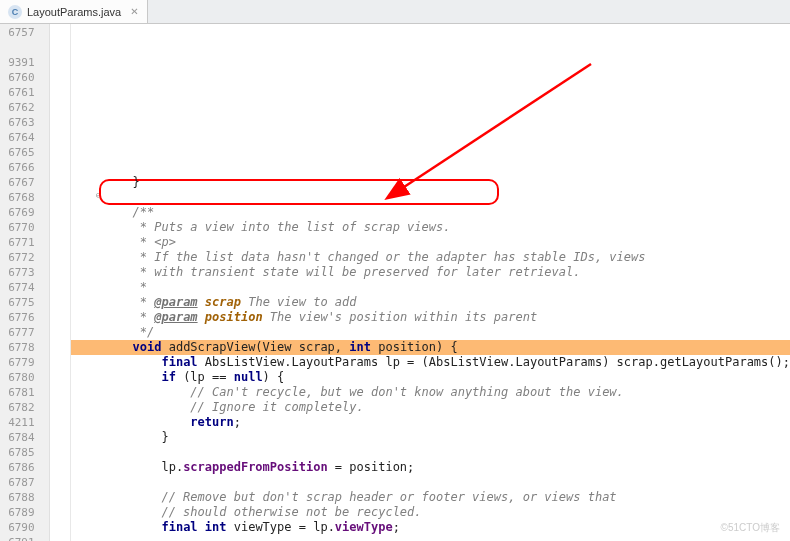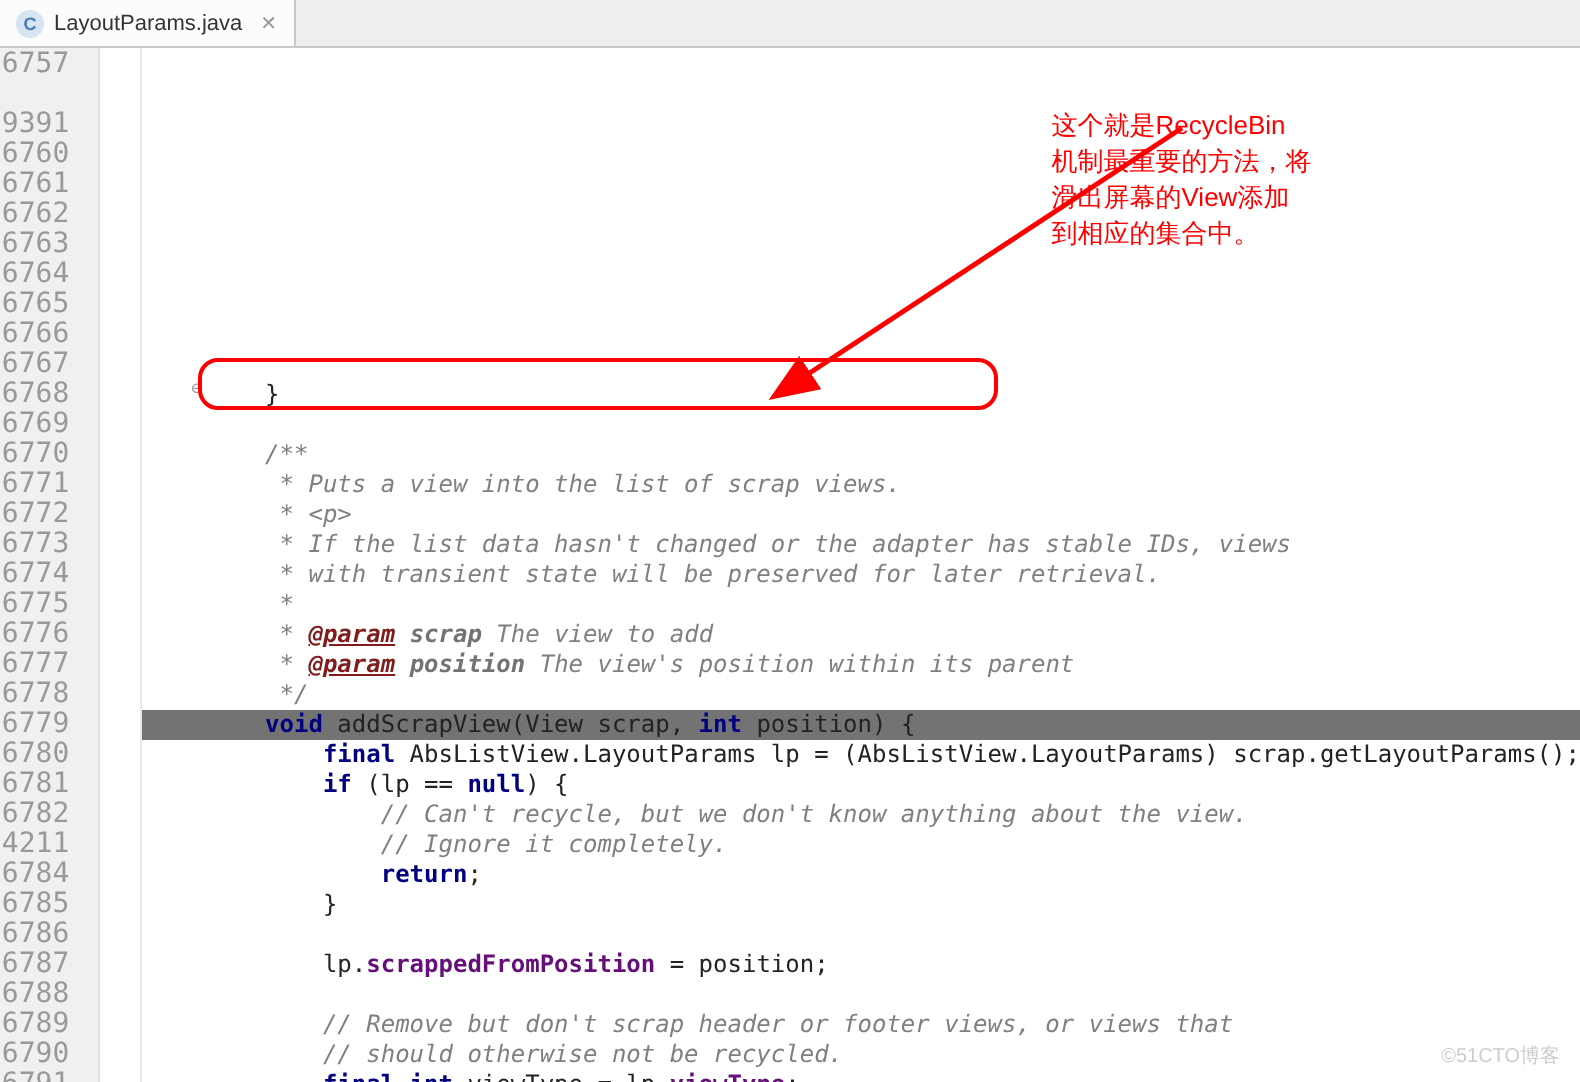--- a/index.html
+++ b/index.html
@@ -45,21 +45,21 @@
     height: calc(100% - 24px);
     position: relative;
   }
   .gutter {
     width: 58px;
     background: #f0f0f0;
     border-right: 1px solid #e0e0e0;
     color: #999;
     text-align: right;
     padding-right: 14px;
-    font-size: 14px;
+    font-size: 11px;
     line-height: 15px;
     padding-top: 1px;
     font-family: "Menlo","Consolas",monospace;
     user-select: none;
   }
   .sep-gutter {
     width: 26px;
     background: #ffffff;
     border-right: 1px solid #e8e8e8;
     position: relative;
@@ -68,25 +68,25 @@
     flex: 1;
     font-size: 12px;
     line-height: 15px;
     white-space: pre;
     padding-top: 1px;
     position: relative;
     color: #222;
     font-style: normal;
   }
   .code .row { height: 15px; padding-left: 4px; position: relative; }
-  .hl { background: #737373; }
+  .hl { background: #fdba74; }
   .kw { color: #000080; font-weight: bold; font-style: normal; }
   .cm { color: #808080; font-style: italic; }
-  .cmtag { color: #7f1d1d; font-style: italic; font-weight: bold; text-decoration: underline; }
-  .cmparam { color: #737373; font-style: italic; font-weight: bold; }
+  .cmtag { color: #737373; font-style: italic; font-weight: bold; text-decoration: underline; }
+  .cmparam { color: #a16207; font-style: italic; font-weight: bold; }
   .field { color: #660e7a; font-weight: bold; font-style: normal; }
   .redbox {
     position: absolute;
     border: 2px solid #ff0000;
     border-radius: 10px;
     pointer-events: none;
   }
   .annotation {
     position: absolute;
     color: #ff0000;
@@ -176,20 +176,16 @@
     <svg class="arrow-svg" style="left:300px; top:30px; width:230px; height:150px;">
       <defs>
         <marker id="arrowhead" markerWidth="10" markerHeight="8" refX="2" refY="4" orient="auto">
           <polygon points="0 0, 10 4, 0 8" fill="#ff0000"></polygon>
         </marker>
       </defs>
       <line x1="220" y1="10" x2="30" y2="135" stroke="#ff0000" stroke-width="2.5" marker-end="url(#arrowhead)"></line>
     </svg>
 
     
-    <div class="annotation" style="left:455px; top:30px;">这个就是RecycleBin
-机制最重要的方法，将
-滑出屏幕的View添加
-到相应的集合中。</div>
   <div class="row"><span>        }</span></div><div class="row">&nbsp;</div><div class="row"><span class="cm">        /**</span></div><div class="row"><span class="cm">         * Puts a view into the list of scrap views.</span></div><div class="row"><span class="cm">         * &lt;p&gt;</span></div><div class="row"><span class="cm">         * If the list data hasn't changed or the adapter has stable IDs, views</span></div><div class="row"><span class="cm">         * with transient state will be preserved for later retrieval.</span></div><div class="row"><span class="cm">         *</span></div><div class="row"><span class="cm">         * </span><span class="cmtag">@param</span><span class="cm"> </span><span class="cmparam">scrap</span><span class="cm"> The view to add</span></div><div class="row"><span class="cm">         * </span><span class="cmtag">@param</span><span class="cm"> </span><span class="cmparam">position</span><span class="cm"> The view's position within its parent</span></div><div class="row"><span class="cm">         */</span></div><div class="row hl"><span>        </span><span class="kw">void</span><span> addScrapView(View scrap, </span><span class="kw">int</span><span> position) {</span></div><div class="row"><span>            </span><span class="kw">final</span><span> AbsListView.LayoutParams lp = (AbsListView.LayoutParams) scrap.getLayoutParams();</span></div><div class="row"><span>            </span><span class="kw">if</span><span> (lp == </span><span class="kw">null</span><span>) {</span></div><div class="row"><span class="cm">                // Can't recycle, but we don't know anything about the view.</span></div><div class="row"><span class="cm">                // Ignore it completely.</span></div><div class="row"><span>                </span><span class="kw">return</span><span>;</span></div><div class="row"><span>            }</span></div><div class="row">&nbsp;</div><div class="row"><span>            lp.</span><span class="field">scrappedFromPosition</span><span> = position;</span></div><div class="row">&nbsp;</div><div class="row"><span class="cm">            // Remove but don't scrap header or footer views, or views that</span></div><div class="row"><span class="cm">            // should otherwise not be recycled.</span></div><div class="row"><span>            </span><span class="kw">final int</span><span> viewType = lp.</span><span class="field">viewType</span><span>;</span></div></div>
 </div>
 
 <div class="watermark">©51CTO博客</div>
 
 </body></html>

